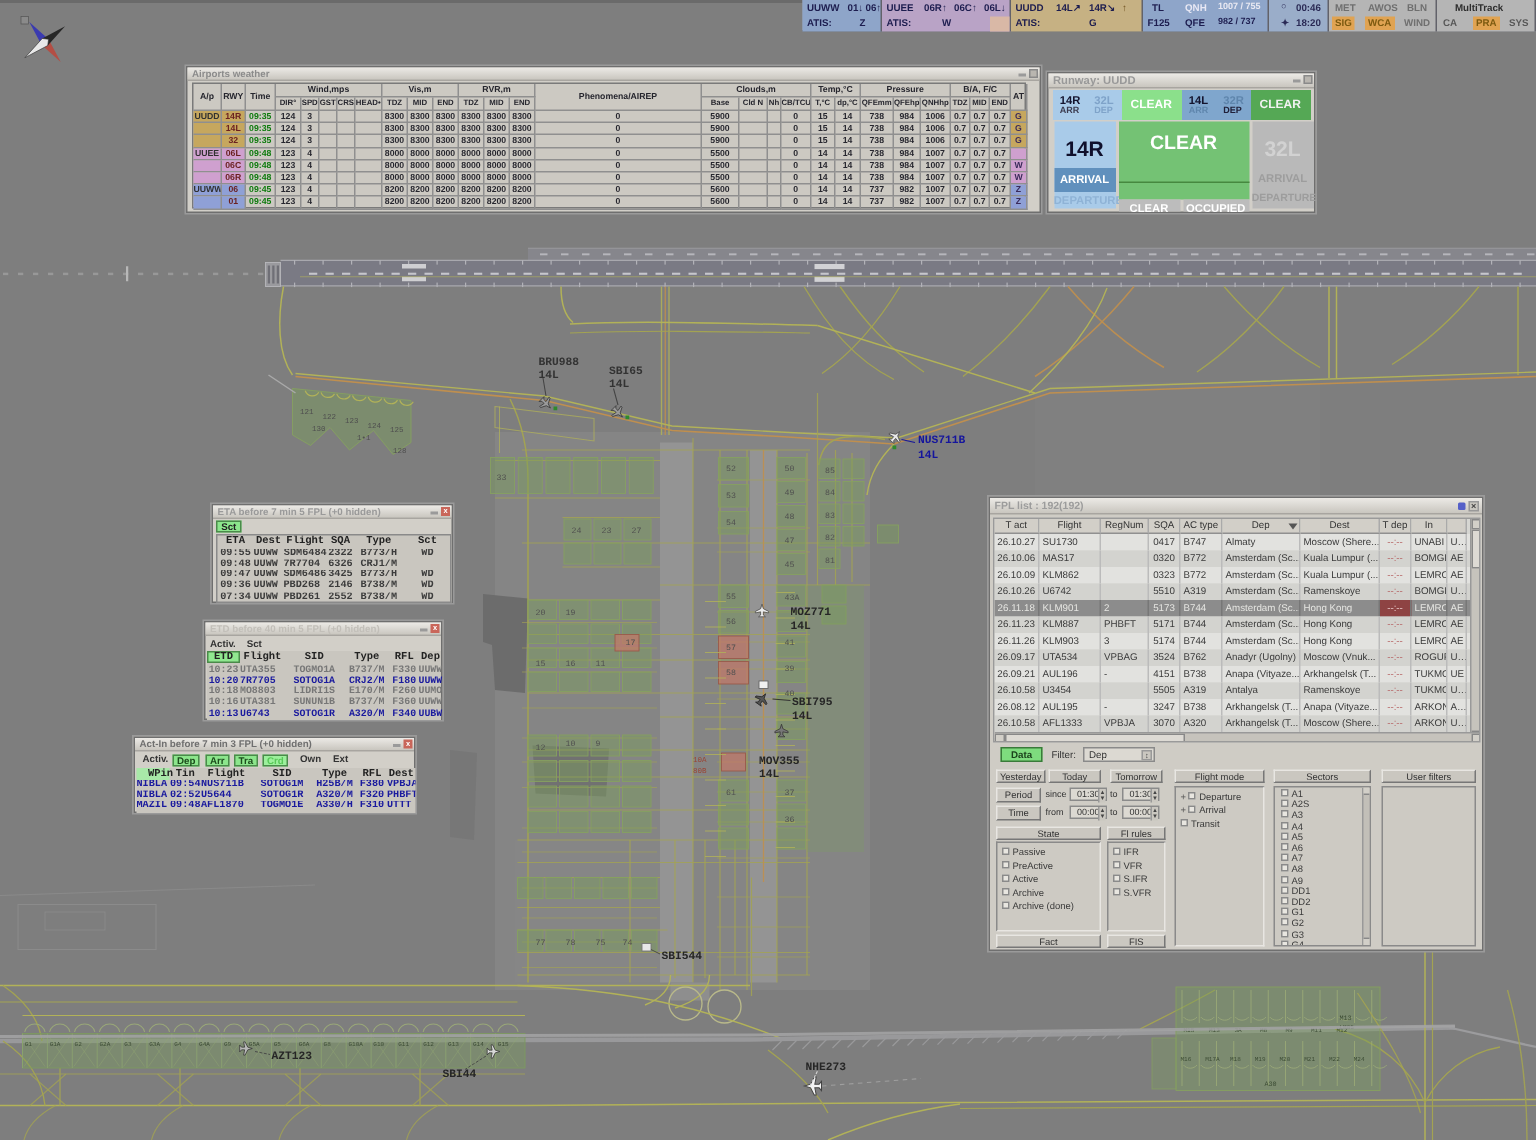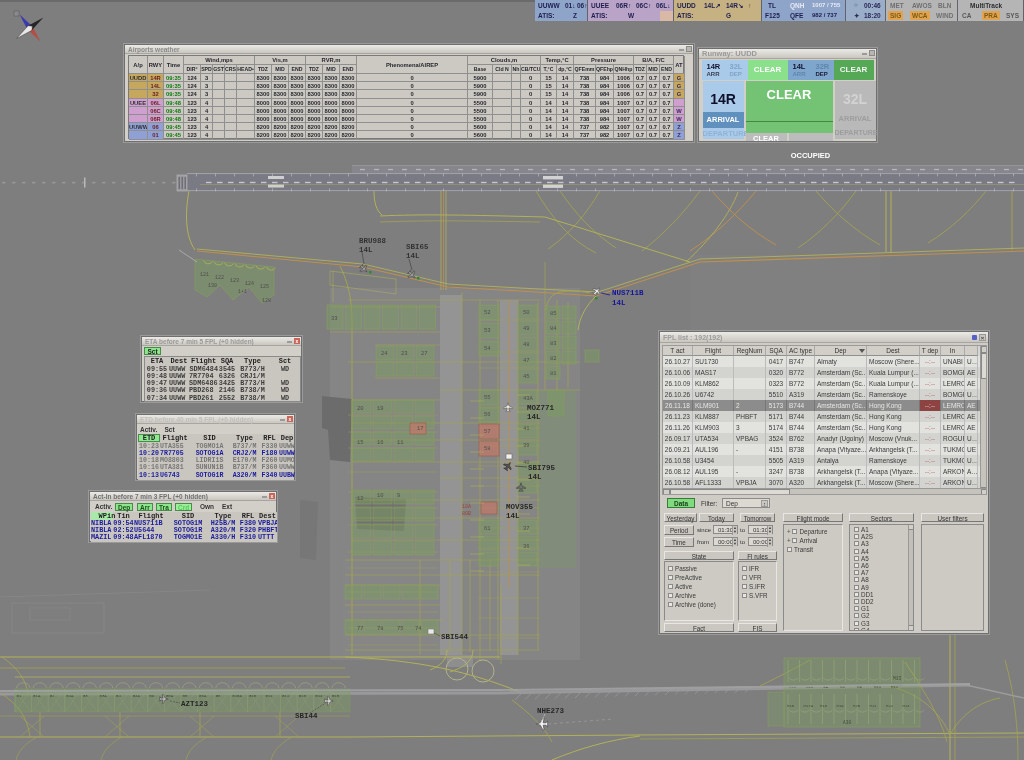--- a/index.html
+++ b/index.html
@@ -1185,40 +1185,40 @@
     </div>
     <div style="position:absolute;left:135.5px;top:32px;width:41px;height:58px;background:#b9b9b9;">
       <div style="position:absolute;left:0px;top:10px;font-size:14px;color:#d2d2d2;white-space:nowrap;font-weight:bold;width:41px;text-align:center;">32L</div>
       <div style="position:absolute;left:0px;top:33px;font-size:7.5px;color:#9d9d9d;white-space:nowrap;font-weight:bold;width:41px;text-align:center;">ARRIVAL</div>
       <div style="position:absolute;left:0px;top:48px;font-size:7px;color:#9d9d9d;white-space:nowrap;font-weight:bold;width:41px;text-align:center;">DEPARTURE</div>
     </div>
     <div style="position:absolute;left:46.5px;top:84px;width:41px;height:8px;background:#bcbcbc;">
       <div style="position:absolute;left:0px;top:0.5px;font-size:7.5px;color:#fff;white-space:nowrap;font-weight:bold;width:41px;text-align:center;">CLEAR</div>
     </div>
     <div style="position:absolute;left:89.5px;top:84px;width:44px;height:8px;background:#bcbcbc;">
-      <div style="position:absolute;left:0px;top:18px;font-size:7.5px;color:#fff;white-space:nowrap;font-weight:bold;width:44px;text-align:center;">OCCUPIED</div>
+      <div style="position:absolute;left:0px;top:1px;font-size:7.5px;color:#fff;white-space:nowrap;font-weight:bold;width:44px;text-align:center;">OCCUPIED</div>
     </div>
   </div>
 <div class="panel" style="left:141px;top:336px;width:161px;height:66px;">
     <div class="tbar" style="height:9px;font-size:6.5px;line-height:9px;color:#9a9a9a;">ETA before 7 min 5 FPL (+0 hidden)<div style="position:absolute;right:9px;top:4px;width:5px;height:2px;background:#9a9a9a;"></div><div style="position:absolute;right:1px;top:1px;width:6px;height:6px;background:#c9665a;color:#fff;font-size:5px;line-height:6px;text-align:center;font-weight:bold;">x</div></div>
     <div style="position:absolute;left:2px;top:10px;width:17px;height:8px;background:#8ce68c;border:1px solid #4a8a4a;font-size:6.5px;font-weight:bold;line-height:8px;text-align:center;color:#222;">Sct</div>
     <div style="position:absolute;left:2px;top:19px;width:157px;height:46px;background:#c9c6bf;border:1px solid #8a8a8a;">
       <div class="row mono" style="left:0px;top:0px;height:8px;font-size:7px;line-height:8px;color:#222;font-weight:bold;">
         <span class="cell" style="position:absolute;left:0px;width:24px;text-align:center;white-space:pre;">ETA</span>
         <span class="cell" style="position:absolute;left:24px;width:20px;text-align:center;white-space:pre;">Dest</span>
         <span class="cell" style="position:absolute;left:44px;width:29px;text-align:center;white-space:pre;">Flight</span>
         <span class="cell" style="position:absolute;left:73px;width:18px;text-align:center;white-space:pre;">SQA</span>
         <span class="cell" style="position:absolute;left:91px;width:33px;text-align:center;white-space:pre;">Type</span>
         <span class="cell" style="position:absolute;left:124px;width:32px;text-align:center;white-space:pre;">Sct</span>
       </div>
       <div class="row mono" style="left:0px;top:8.5px;height:7.3px;font-size:6.8px;line-height:7.3px;color:#3c3c3c;font-weight:bold;">
         <span class="cell" style="position:absolute;left:0px;width:24px;text-align:center;white-space:pre;">09:55</span>
         <span class="cell" style="position:absolute;left:24px;width:20px;text-align:left;white-space:pre;">UUWW</span>
-        <span class="cell" style="position:absolute;left:44px;width:29px;text-align:right;white-space:pre;">SDM6484</span>
-        <span class="cell" style="position:absolute;left:73px;width:18px;text-align:center;white-space:pre;">3545</span>
+        <span class="cell" style="position:absolute;left:44px;width:29px;text-align:center;white-space:pre;">SDM6484</span>
+        <span class="cell" style="position:absolute;left:73px;width:18px;text-align:center;white-space:pre;">2322</span>
         <span class="cell" style="position:absolute;left:91px;width:33px;text-align:center;white-space:pre;">B773/H</span>
         <span class="cell" style="position:absolute;left:124px;width:32px;text-align:center;white-space:pre;">WD</span>
       </div>
       <div class="row mono" style="left:0px;top:15.8px;height:7.3px;font-size:6.8px;line-height:7.3px;color:#3c3c3c;font-weight:bold;">
         <span class="cell" style="position:absolute;left:0px;width:24px;text-align:center;white-space:pre;">09:48</span>
         <span class="cell" style="position:absolute;left:24px;width:20px;text-align:left;white-space:pre;">UUWW</span>
         <span class="cell" style="position:absolute;left:44px;width:29px;text-align:left;white-space:pre;">7R7704</span>
         <span class="cell" style="position:absolute;left:73px;width:18px;text-align:center;white-space:pre;">6326</span>
         <span class="cell" style="position:absolute;left:91px;width:33px;text-align:center;white-space:pre;">CRJ1/M</span>
         <span class="cell" style="position:absolute;left:124px;width:32px;text-align:center;white-space:pre;"></span>

